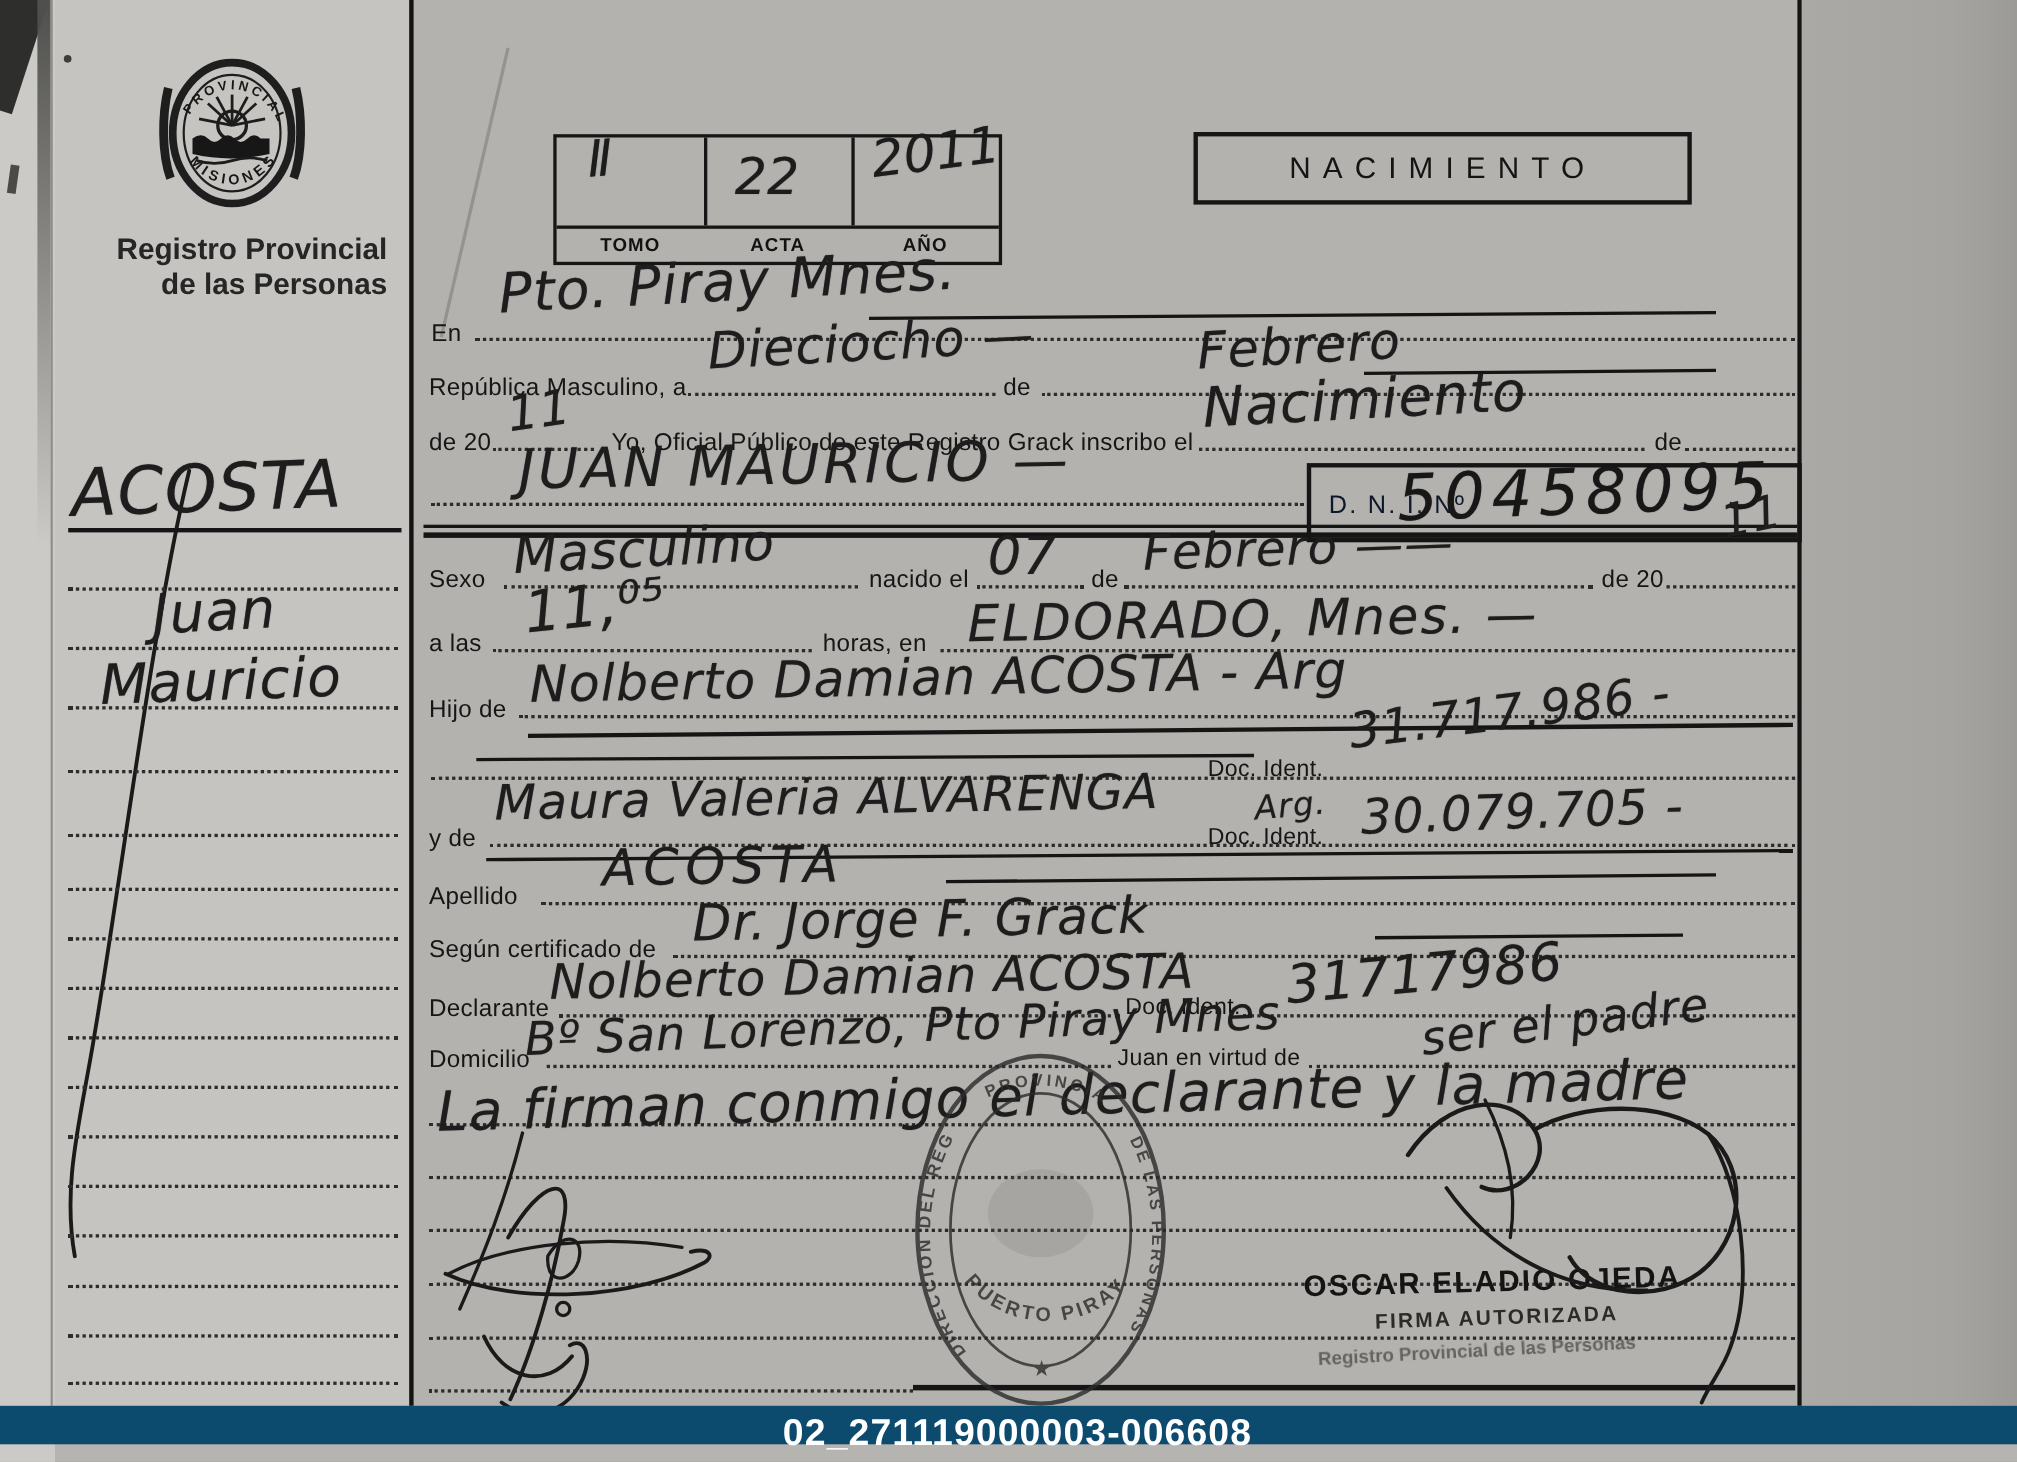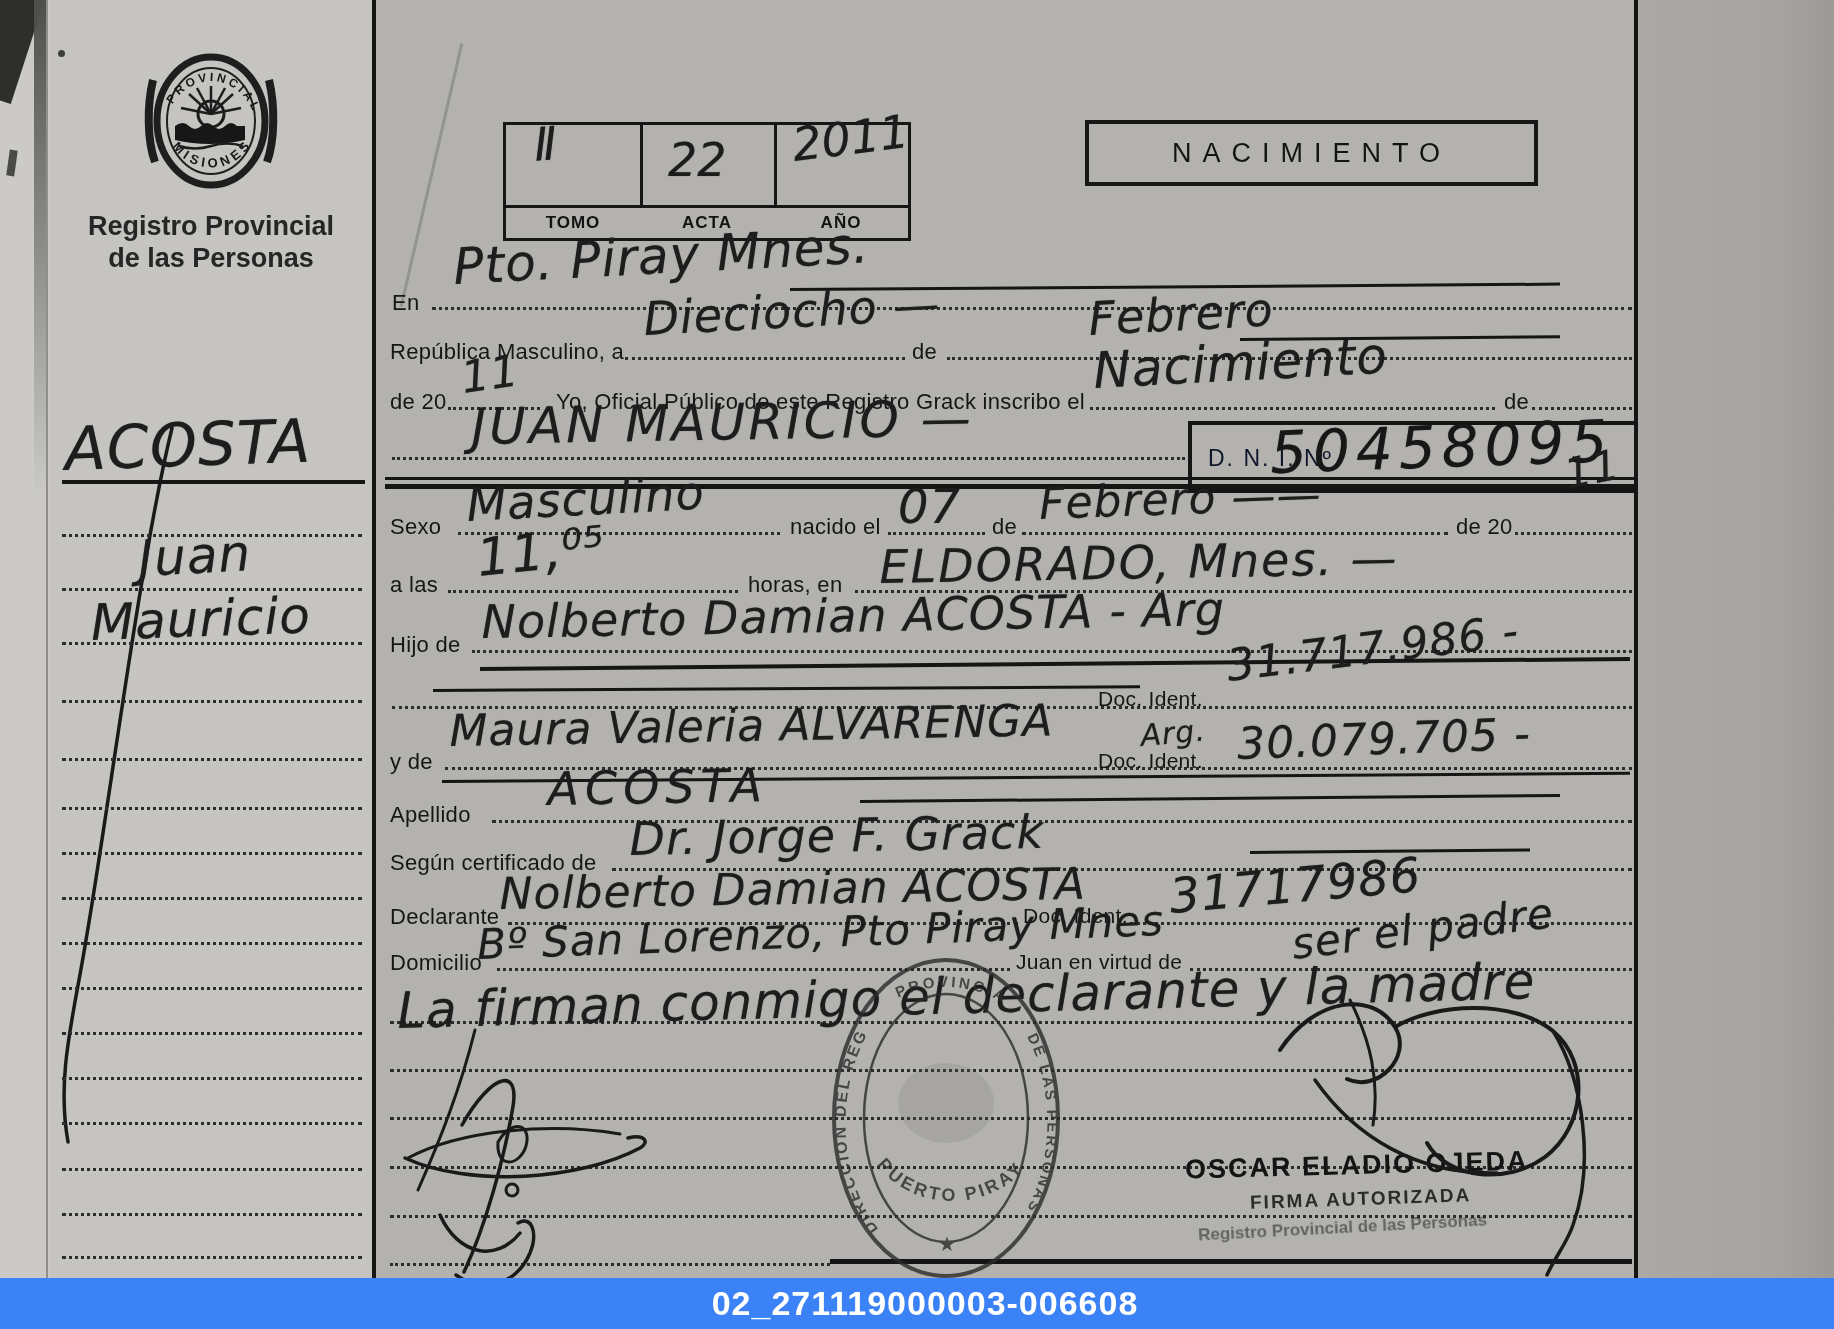--- a/index.html
+++ b/index.html
@@ -38,21 +38,21 @@
   #title{left:700px;top:22px;width:660px;text-align:center;font-family:"Liberation Serif",serif;
       font-size:38px;letter-spacing:12px;word-spacing:26px;color:#151515;z-index:4;}
   
   #dni-box{left:1188px;top:421px;width:442px;height:64px;border:4px solid #151515;z-index:5;}
   #dni-box .dlab{position:absolute;left:16px;top:20px;font-size:23px;letter-spacing:2px;color:#0f172a;}
   #dni-box .dval{position:absolute;left:78px;top:-12px;font-family:"DejaVu Sans",sans-serif;
       font-style:italic;font-size:58px;letter-spacing:6px;color:#171717;transform:rotate(-2deg);
       text-shadow:0 0 1px rgba(0,0,0,.5);}
   
   .stampTxt{z-index:7;font-weight:700;color:#141414;white-space:nowrap;}
-  #code-bar{left:0;top:1278px;width:1834px;height:51px;background:#3b82f6;z-index:9;}
+  #code-bar{left:0;top:1278px;width:1834px;height:35px;background:#0c4a6e;z-index:9;}
   #code-bar span{position:absolute;left:925px;top:6px;transform:translateX(-50%);
       color:#fff;font-size:34px;font-weight:600;letter-spacing:1px;}
   svg{position:absolute;overflow:visible;}
   .sig path{fill:none;stroke:#1a1a1a;stroke-linecap:round;}
   
   .artifact{z-index:1;}
 </style>
 </head>
 <body>
 
@@ -111,21 +111,21 @@
       <line x1="66" y1="64" x2="88" y2="44"></line>
         <line x1="66" y1="64" x2="36" y2="58"></line>
       <line x1="66" y1="64" x2="96" y2="58"></line>
         <line x1="66" y1="64" x2="52" y2="38"></line>
       <line x1="66" y1="64" x2="80" y2="38"></line>
     </g>
     <path d="M30,76 q8,-6 14,0 q6,6 12,0 q6,-6 12,0 q6,6 12,0 q6,-6 12,0 l8,0 l0,14 q-36,8 -70,0 z" fill="#171717"></path>
     <path d="M34,96 q16,5 32,0 q16,-5 32,0" fill="none" stroke="#1c1c1c" stroke-width="2.5"></path>
   </svg>
 
-  <div class="abs" style="left:70px;top:210px;width:282px;text-align:center;font-size:27px;font-weight:600;color:#262626;line-height:32px;z-index:4;">
+  <div class="abs" style="left:70px;top:210px;width:282px;text-align:right;font-size:27px;font-weight:600;color:#262626;line-height:32px;z-index:4;">
     <div>Registro Provincial</div>
     <div>de las Personas</div>
   </div>
 
   <div class="abs hw" style="left:66px;top:414px;font-size:60px;transform:rotate(-2deg);">ACOSTA</div>
   <div class="abs hw" style="left:140px;top:530px;font-size:50px;transform:rotate(-3deg);">Juan</div>
   <div class="abs hw" style="left:92px;top:594px;font-size:50px;transform:rotate(-2deg);">Mauricio</div>
   <svg class="sig" style="left:40px;top:420px;" width="200" height="740" viewBox="0 0 200 740">
     <path d="M132,8 C100,140 70,380 46,520 C34,595 16,655 28,722" stroke-width="3.5"></path>
   </svg>

